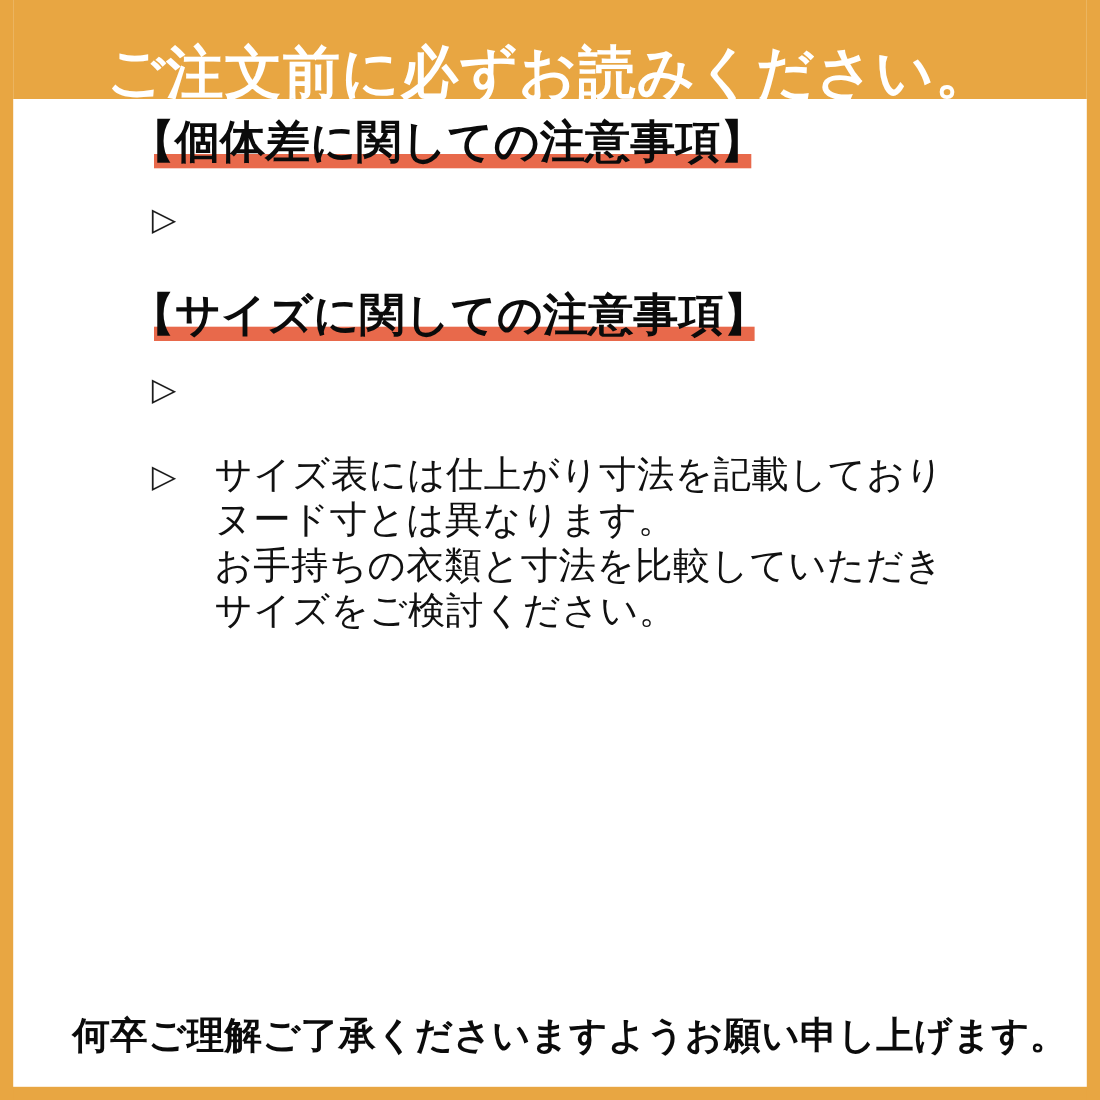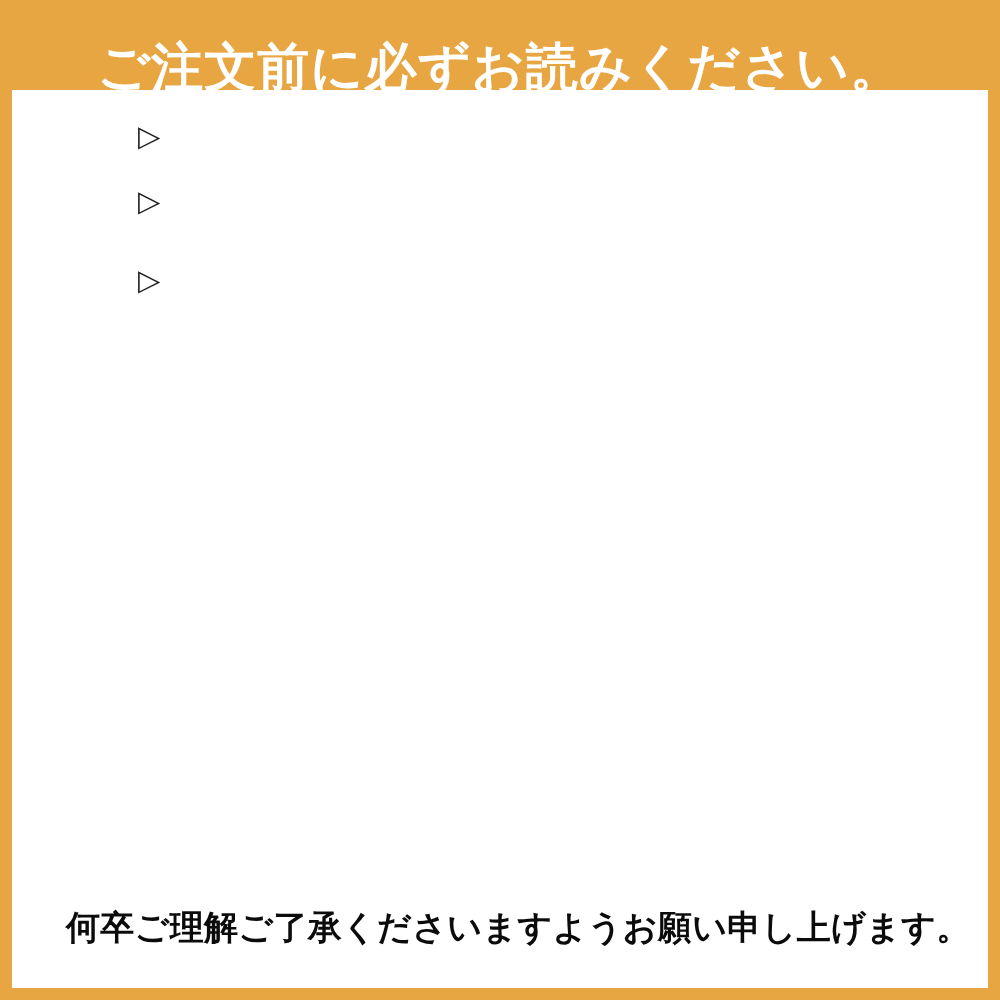--- a/index.html
+++ b/index.html
@@ -82,49 +82,61 @@
     font-weight:500;
     line-height:41px;
     letter-spacing:0.4px;
     white-space:pre-line;
     color:var(--ink);
   }
   .red{color:var(--red);}
   .footer{
     margin-top:auto;
     margin-left:54px;
-    margin-bottom:40px;
+    margin-bottom:25px;
     font-size:34px;font-weight:700;
     letter-spacing:0.3px;
     line-height:1.2;
     white-space:nowrap;
     color:#0b0b0b;
   }
 </style>
 </head>
 <body>
 
 <div class="frame">
 
   <header class="banner">
     <span>ご注文前に必ずお読みください。</span>
   </header>
 
   <main class="content">
 
+    <h2 class="heading">
+      <span class="hl"></span>
+      <span class="ht">【個体差に関しての注意事項】</span>
+    </h2>
 
     <div class="bullet first">
       <span class="marker">▷</span>
     </div>
 
+    <h2 class="heading" style="margin-top:40px;">
+      <span class="hl"></span>
+      <span class="ht">【サイズに関しての注意事項】</span>
+    </h2>
 
     <div class="bullet second">
       <span class="marker">▷</span>
     </div>
 
     <div class="bullet third">
       <span class="marker">▷</span>
+      <p class="btext">サイズ表には仕上がり寸法を記載しており
+ヌード寸とは異なります。
+お手持ちの衣類と寸法を比較していただき
+サイズをご検討ください。</p>
     </div>
 
     <p class="footer">何卒ご理解ご了承くださいますようお願い申し上げます。</p>
 
   </main>
 </div>
 
 </body></html>

